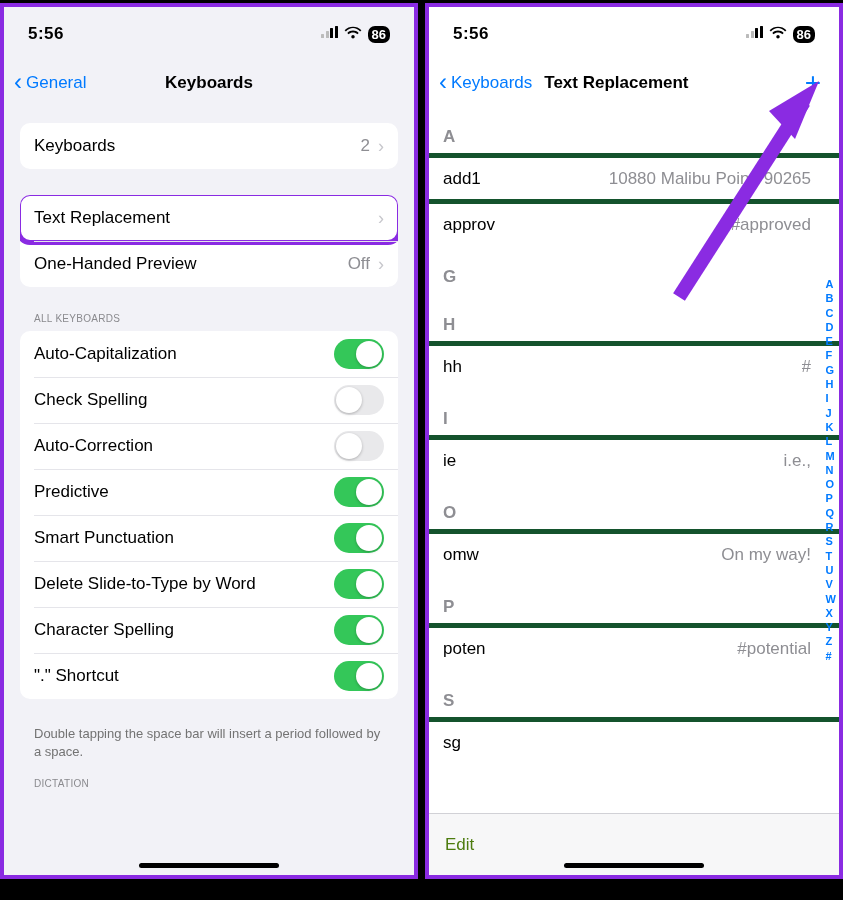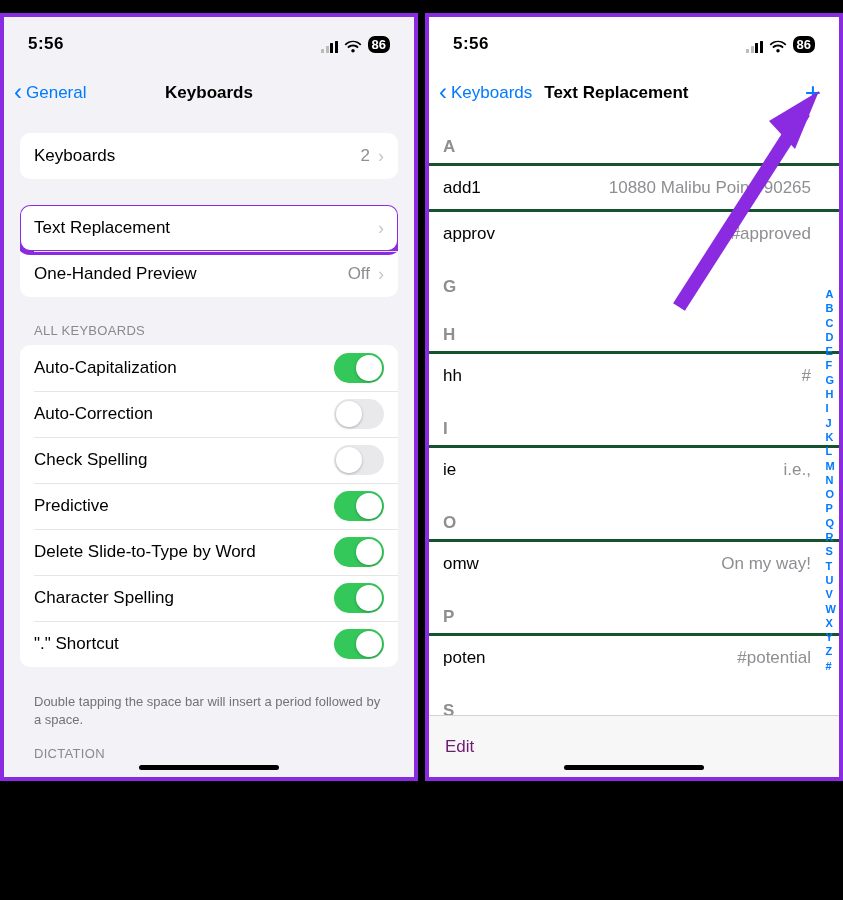--- a/index.html
+++ b/index.html
@@ -1,60 +1,60 @@
 <!DOCTYPE html>
 <html><head>
 <meta charset="utf-8">
 <style>
   * { box-sizing: border-box; -webkit-font-smoothing: antialiased; }
   body { margin: 0; background: #000; font-family: -apple-system, "SF Pro Text", "Helvetica Neue", Arial, sans-serif; width: 843px; height: 900px; overflow: hidden; }
-  .shot { position: absolute; top: 13px; width: 418px; height: 768px; border: 4px solid #8a2be2; border-radius: 0; overflow: hidden; }
+  .shot { position: absolute; top: 3px; width: 418px; height: 876px; border: 4px solid #8a2be2; border-radius: 0; overflow: hidden; }
   .shot-left { left: 0; background: #f2f2f7; }
   .shot-right { left: 425px; background: #fff; }
   
   .status { display: flex; align-items: center; justify-content: space-between; height: 54px; padding: 0 24px; font-size: 17px; font-weight: 600; }
   .status .time { letter-spacing: .5px; }
-  .status .right { display: flex; align-items: flex-end; gap: 6px; }
+  .status .right { display: flex; align-items: flex-start; gap: 6px; }
   .sig { display: inline-flex; align-items: flex-end; gap: 1.5px; height: 12px; }
   .sig i { width: 3px; background: #000; display: block; border-radius: .5px; }
   .sig i:nth-child(1){height:4px;} .sig i:nth-child(2){height:7px;}
   .sig i:nth-child(3){height:10px;} .sig i:nth-child(4){height:12px;}
   .sig i.dim { background:#bbb; }
   .batt { display:inline-flex; align-items:center; background:#000; color:#fff; border-radius:7px; padding:2px 4px; font-size:13px; font-weight:700; line-height:1; }
   
   .nav { position: relative; display:flex; align-items:center; height:44px; }
   .nav .back { color:#007aff; font-size:17px; display:flex; align-items:center; padding-left:10px; gap:4px; }
   .nav .title { position:absolute; left:0; right:0; text-align:center; font-size:17px; font-weight:600; pointer-events:none;}
   .nav .title.lefted { position:static; text-align:left; margin-left:12px; pointer-events:none;}
   .nav .plus { margin-left:auto; padding-right:18px; font-size:28px; font-weight:300; color:#007aff; line-height:1;}
   .chev-l { font-size:24px; font-weight:500; line-height:1; transform:translateY(-1px);}
   
   .content-left { padding: 18px 16px 0 16px; }
   .group { background:#fff; border-radius:10px; overflow:hidden; margin-bottom:26px;}
   .row { display:flex; align-items:center; height:46px; padding:0 14px; font-size:17px; position:relative;}
   .row + .row::before { content:""; position:absolute; left:14px; right:0; top:0; height:1px; background:#e5e5ea;}
   .row .value { margin-left:auto; color:#8e8e93;}
   .row .chev { color:#c7c7cc; margin-left:8px; font-size:18px;}
-  .header-label { font-size:13px; color:#8a8a8e; margin: 0 0 7px 14px; letter-spacing:.3px;}
+  .header-label { font-size:10px; color:#8a8a8e; margin: 0 0 7px 14px; letter-spacing:.3px;}
   .footer-note { font-size:13px; color:#737373; margin:7px 14px 18px 14px; line-height:1.35;}
   
   .tog { margin-left:auto; width:50px; height:30px; border-radius:15px; position:relative;}
   .tog.on { background:#34c759; }
   .tog.off{ background:#e9e9eb; }
   .tog .knob{ position:absolute; top:2px; width:26px; height:26px; border-radius:50%; background:#fff; box-shadow:0 1px 3px rgba(0,0,0,.25);}
   .tog.on .knob{ right:2px;} .tog.off .knob{ left:2px;}
   
   .hl { outline:5px solid #8a2be2; outline-offset:-1px; border-radius:10px;}
   
   .sect-h { font-size:17px; font-weight:600; color:#8e8e93; padding:22px 14px 6px 14px; background:#fff;}
-  .r-row { display:flex; align-items:center; height:46px; padding:0 28px 0 14px; font-size:17px; border-top:3px solid #14532d;}
+  .r-row { display:flex; align-items:center; height:46px; padding:0 28px 0 14px; font-size:17px; border-top:5px solid #14532d;}
   .r-row .shortcut { color:#000; }
   .r-row .phrase { margin-left:auto; color:#8e8e93; text-align:right; max-width:260px; overflow:hidden; text-overflow:ellipsis; white-space:nowrap;}
   .index { position:absolute; right:3px; top:270px; display:flex; flex-direction:column; gap:0; font-size:11px; font-weight:600; color:#007aff; line-height:1.3;}
-  .toolbar { position:absolute; left:0; right:0; bottom:0; height:62px; display:flex; align-items:center; padding:0 16px; border-top:1px solid #d1d1d6; background:rgba(247,247,248,.94); font-size:17px; color:#701a75;}
+  .toolbar { position:absolute; left:0; right:0; bottom:0; height:62px; display:flex; align-items:center; padding:0 16px; border-top:1px solid #d1d1d6; background:rgba(247,247,248,.94); font-size:17px; color:#4d7c0f;}
   .home-ind { position:absolute; bottom:7px; left:50%; transform:translateX(-50%); width:140px; height:5px; background:#000; border-radius:3px;}
   
   .arrow-ov { position:absolute; pointer-events:none; }
   svg.wifi path{fill:#000;}
 </style>
 </head>
 <body>
 
 <div class="shot shot-left">
   <div class="status">
@@ -102,33 +102,39 @@
     </div>
     <div class="header-label">ALL KEYBOARDS</div>
     <div class="group" id="toggles">
         <div class="row">
           <span>Auto-Capitalization</span>
           <div class="tog on">
             <div class="knob"></div>
           </div>
         </div>
         <div class="row">
+          <span>Check Spelling</span>
+          <div class="tog off">
+            <div class="knob"></div>
+          </div>
+        </div>
+        <div class="row">
           <span>Auto-Correction</span>
           <div class="tog off">
             <div class="knob"></div>
           </div>
         </div>
         <div class="row">
-          <span>Check Spelling</span>
-          <div class="tog off">
-            <div class="knob"></div>
-          </div>
-        </div>
-        <div class="row">
           <span>Predictive</span>
+          <div class="tog on">
+            <div class="knob"></div>
+          </div>
+        </div>
+        <div class="row">
+          <span>Smart Punctuation</span>
           <div class="tog on">
             <div class="knob"></div>
           </div>
         </div>
         <div class="row">
           <span>Delete Slide-to-Type by Word</span>
           <div class="tog on">
             <div class="knob"></div>
           </div>
         </div>
@@ -202,20 +208,24 @@
       <div class="r-row">
         <span class="shortcut">omw</span>
         <span class="phrase">On my way!</span>
       </div>
       <div class="sect-h">P</div>
       <div class="r-row">
         <span class="shortcut">poten</span>
         <span class="phrase">#potential</span>
       </div>
       <div class="sect-h">S</div>
+      <div class="r-row">
+        <span class="shortcut">sg</span>
+        <span class="phrase"></span>
+      </div>
     </div>
   <div class="index" id="r-index">
       <span>A</span>
       <span>B</span>
       <span>C</span>
       <span>D</span>
       <span>E</span>
       <span>F</span>
       <span>G</span>
       <span>H</span>

